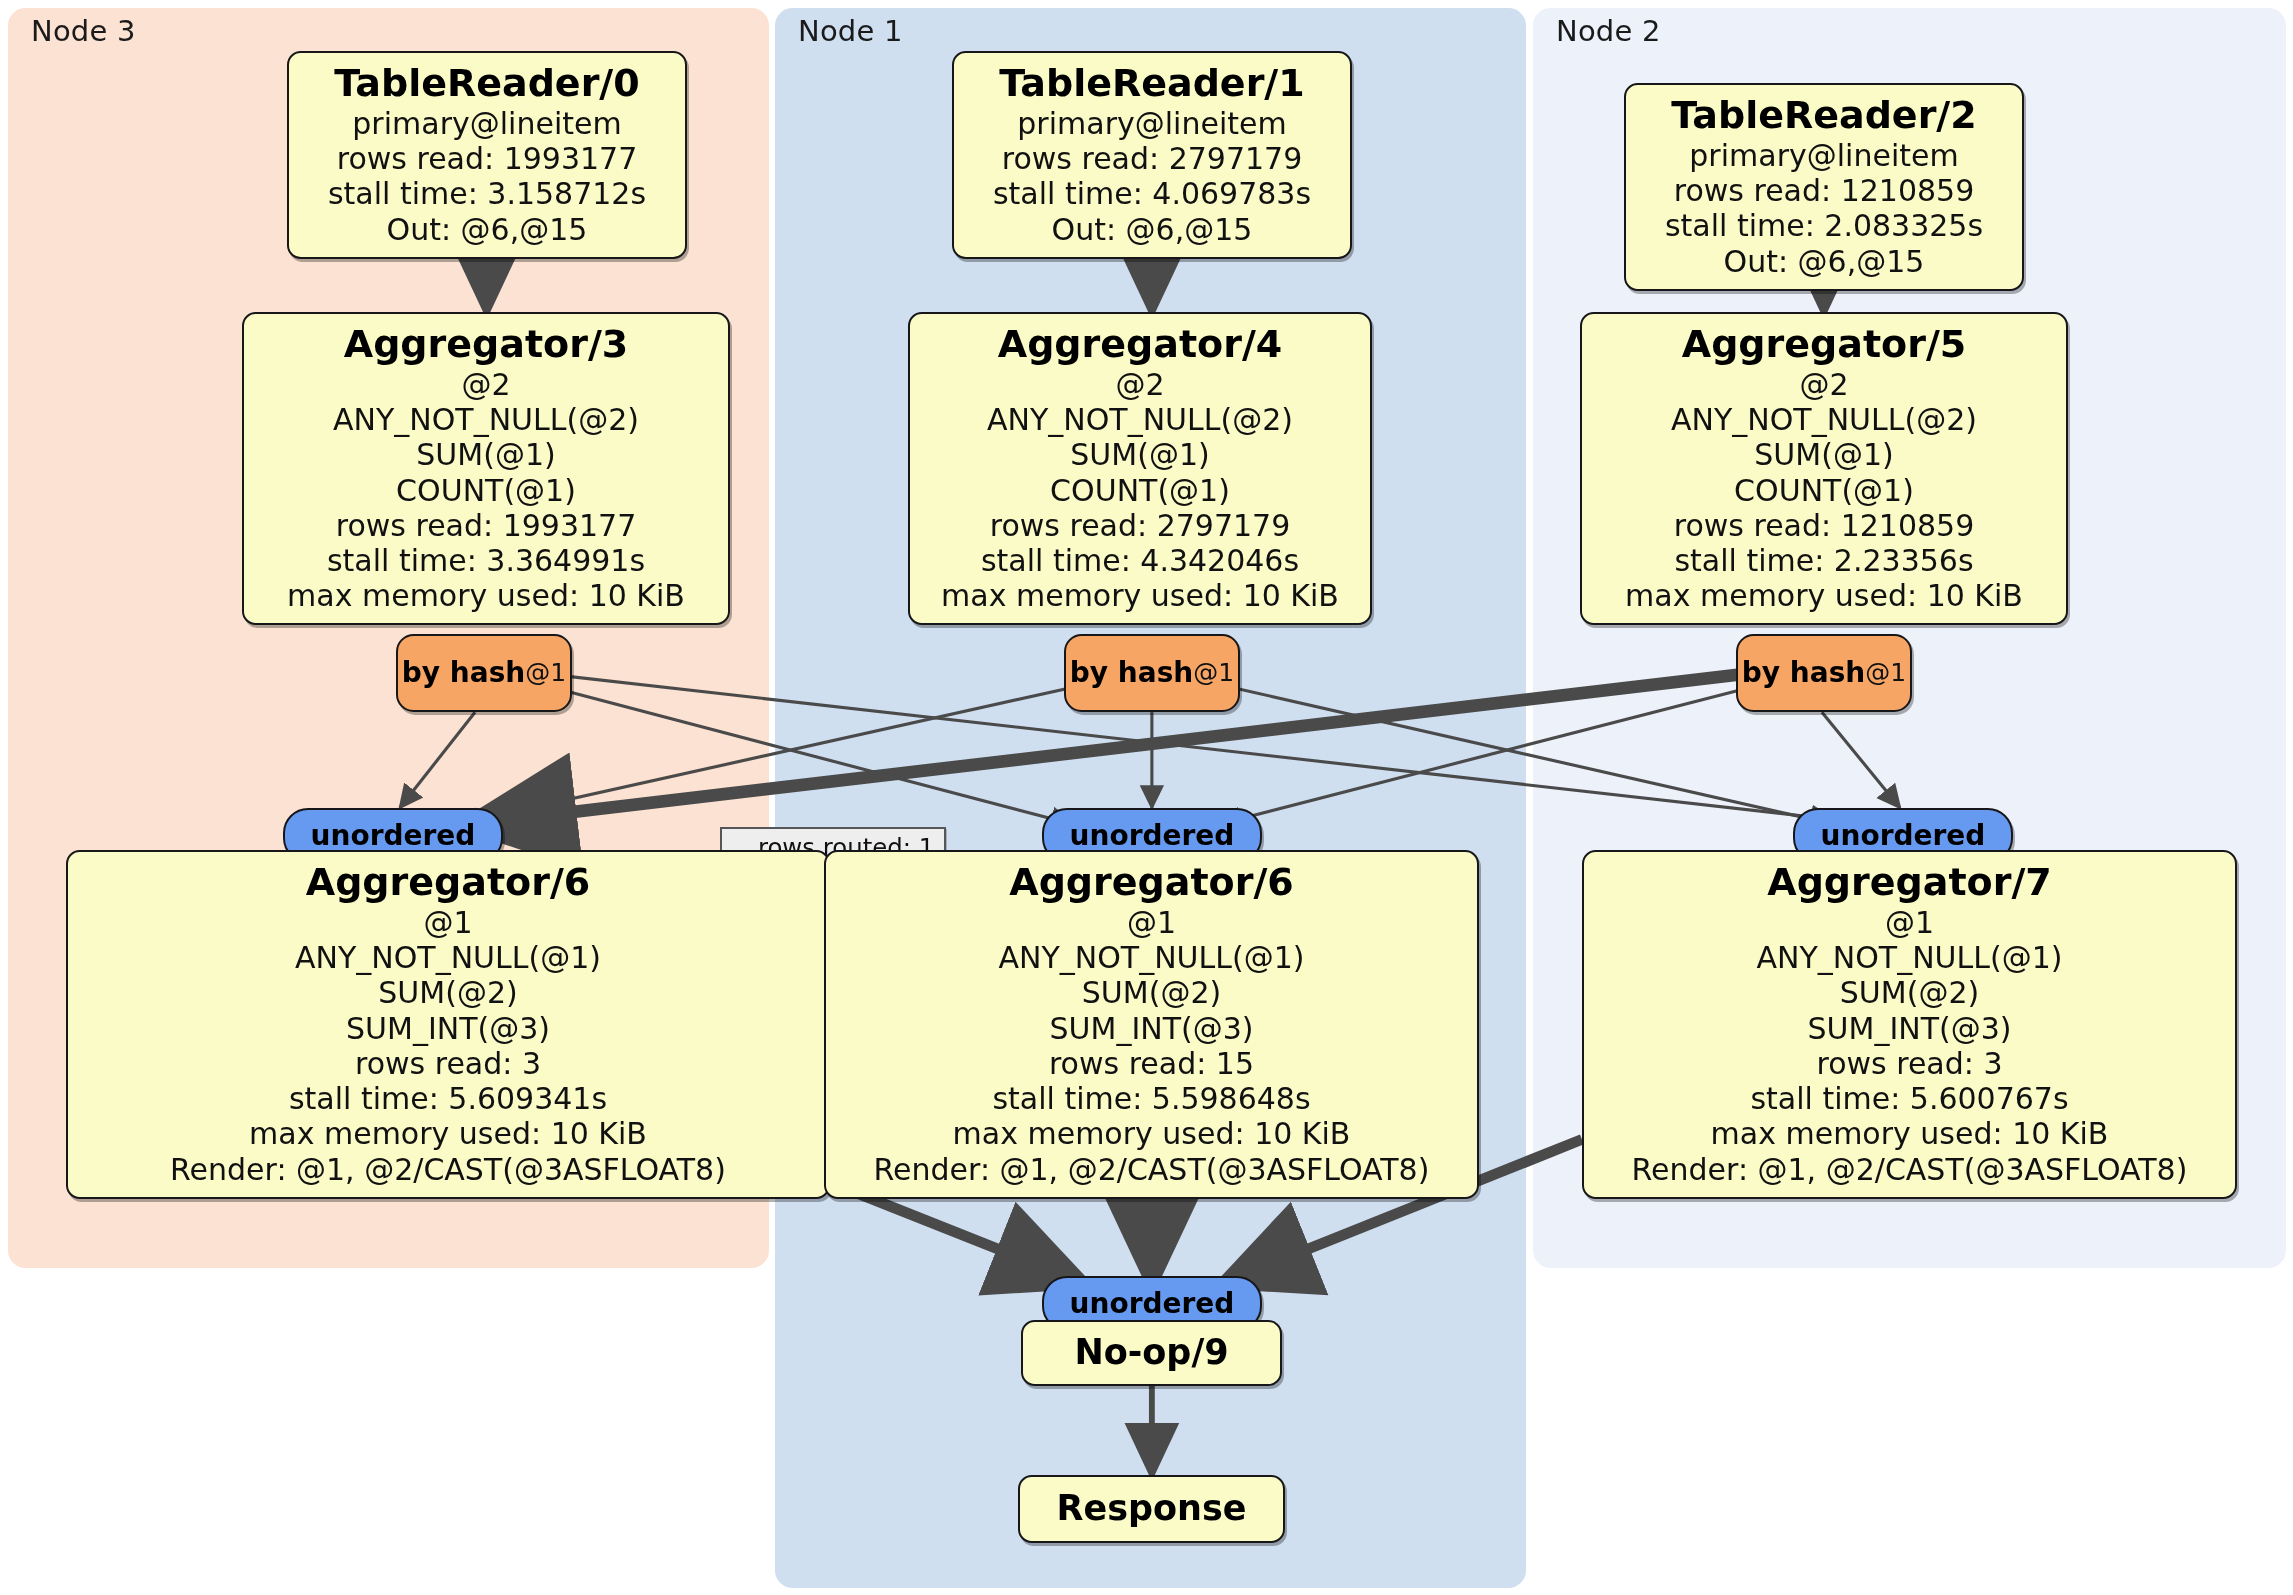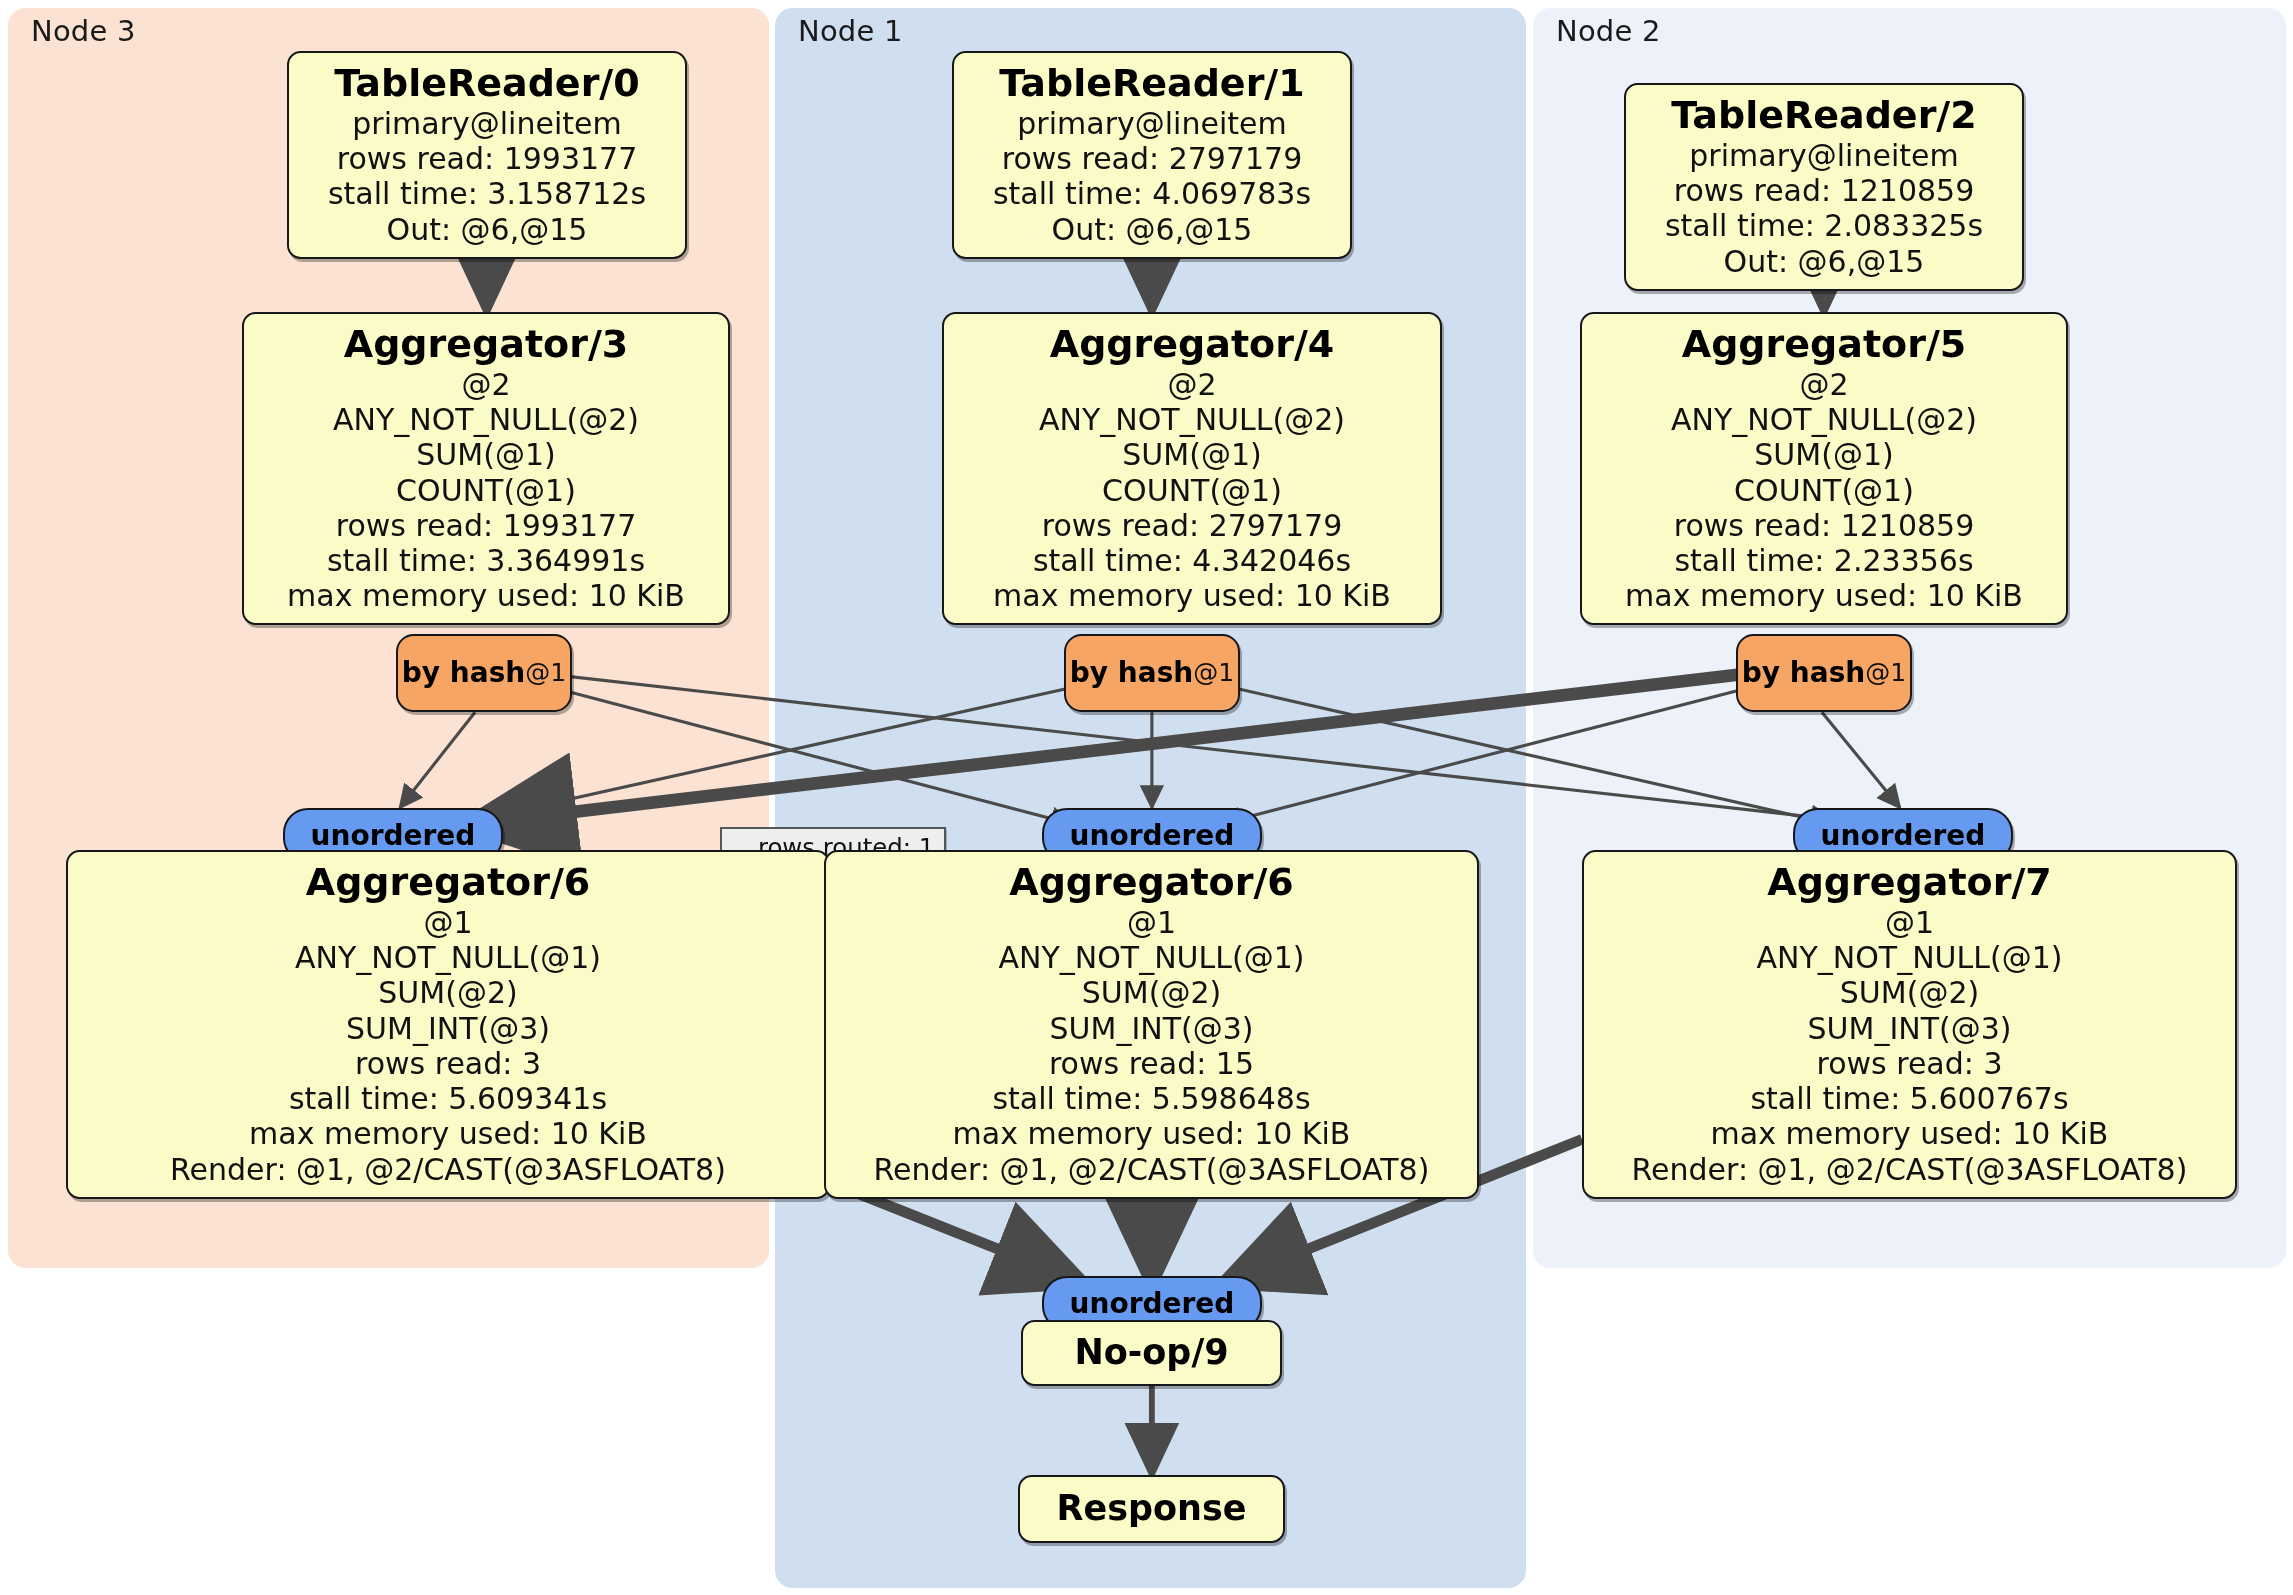--- a/index.html
+++ b/index.html
@@ -155,21 +155,21 @@
     <div class="title">Aggregator/3</div>
     <div class="line">@2</div>
     <div class="line">ANY_NOT_NULL(@2)</div>
     <div class="line">SUM(@1)</div>
     <div class="line">COUNT(@1)</div>
     <div class="line">rows read: 1993177</div>
     <div class="line">stall time: 3.364991s</div>
     <div class="line">max memory used: 10 KiB</div>
   </div>
 
-  <div class="proc" style="left:942px;top:312px;width:500px;">
+  <div class="proc" style="left:908px;top:312px;width:464px;">
     <div class="title">Aggregator/4</div>
     <div class="line">@2</div>
     <div class="line">ANY_NOT_NULL(@2)</div>
     <div class="line">SUM(@1)</div>
     <div class="line">COUNT(@1)</div>
     <div class="line">rows read: 2797179</div>
     <div class="line">stall time: 4.342046s</div>
     <div class="line">max memory used: 10 KiB</div>
   </div>
 

